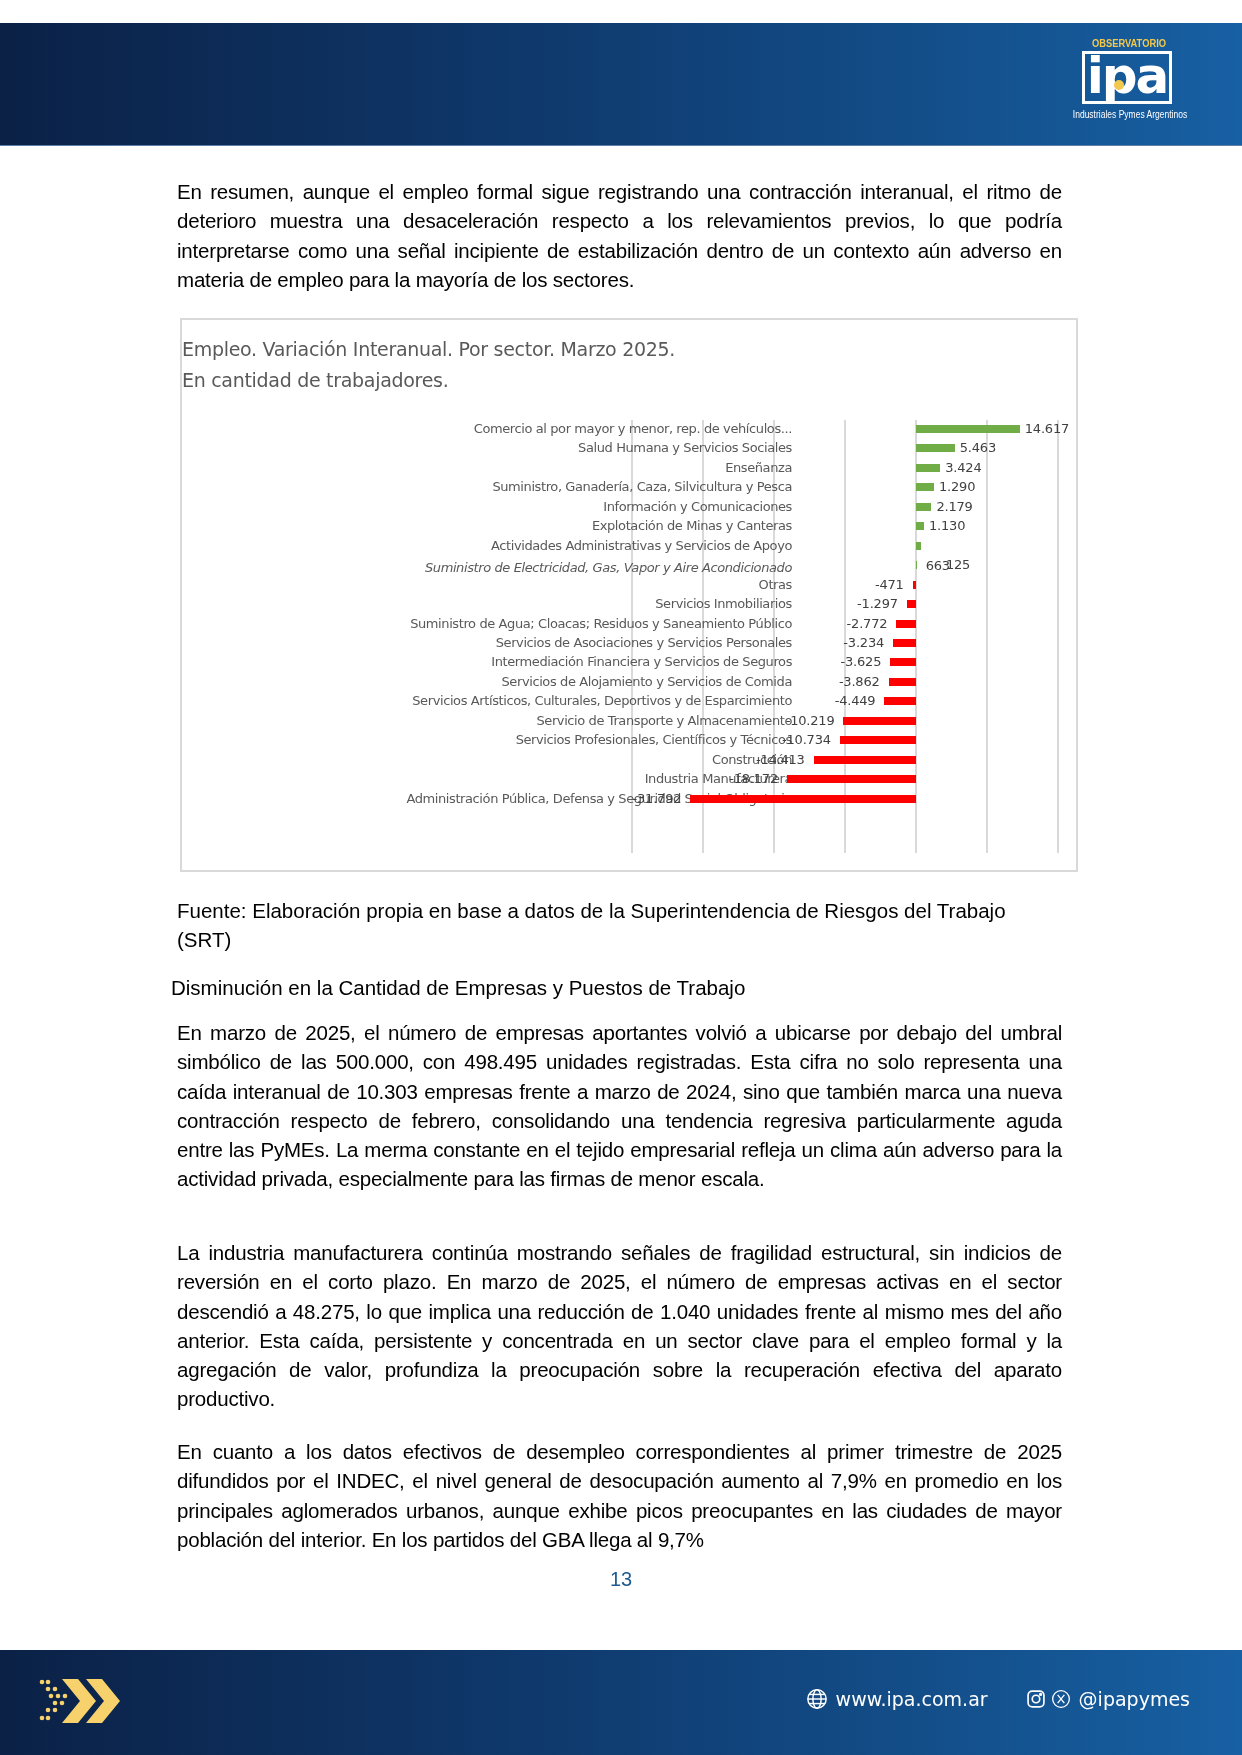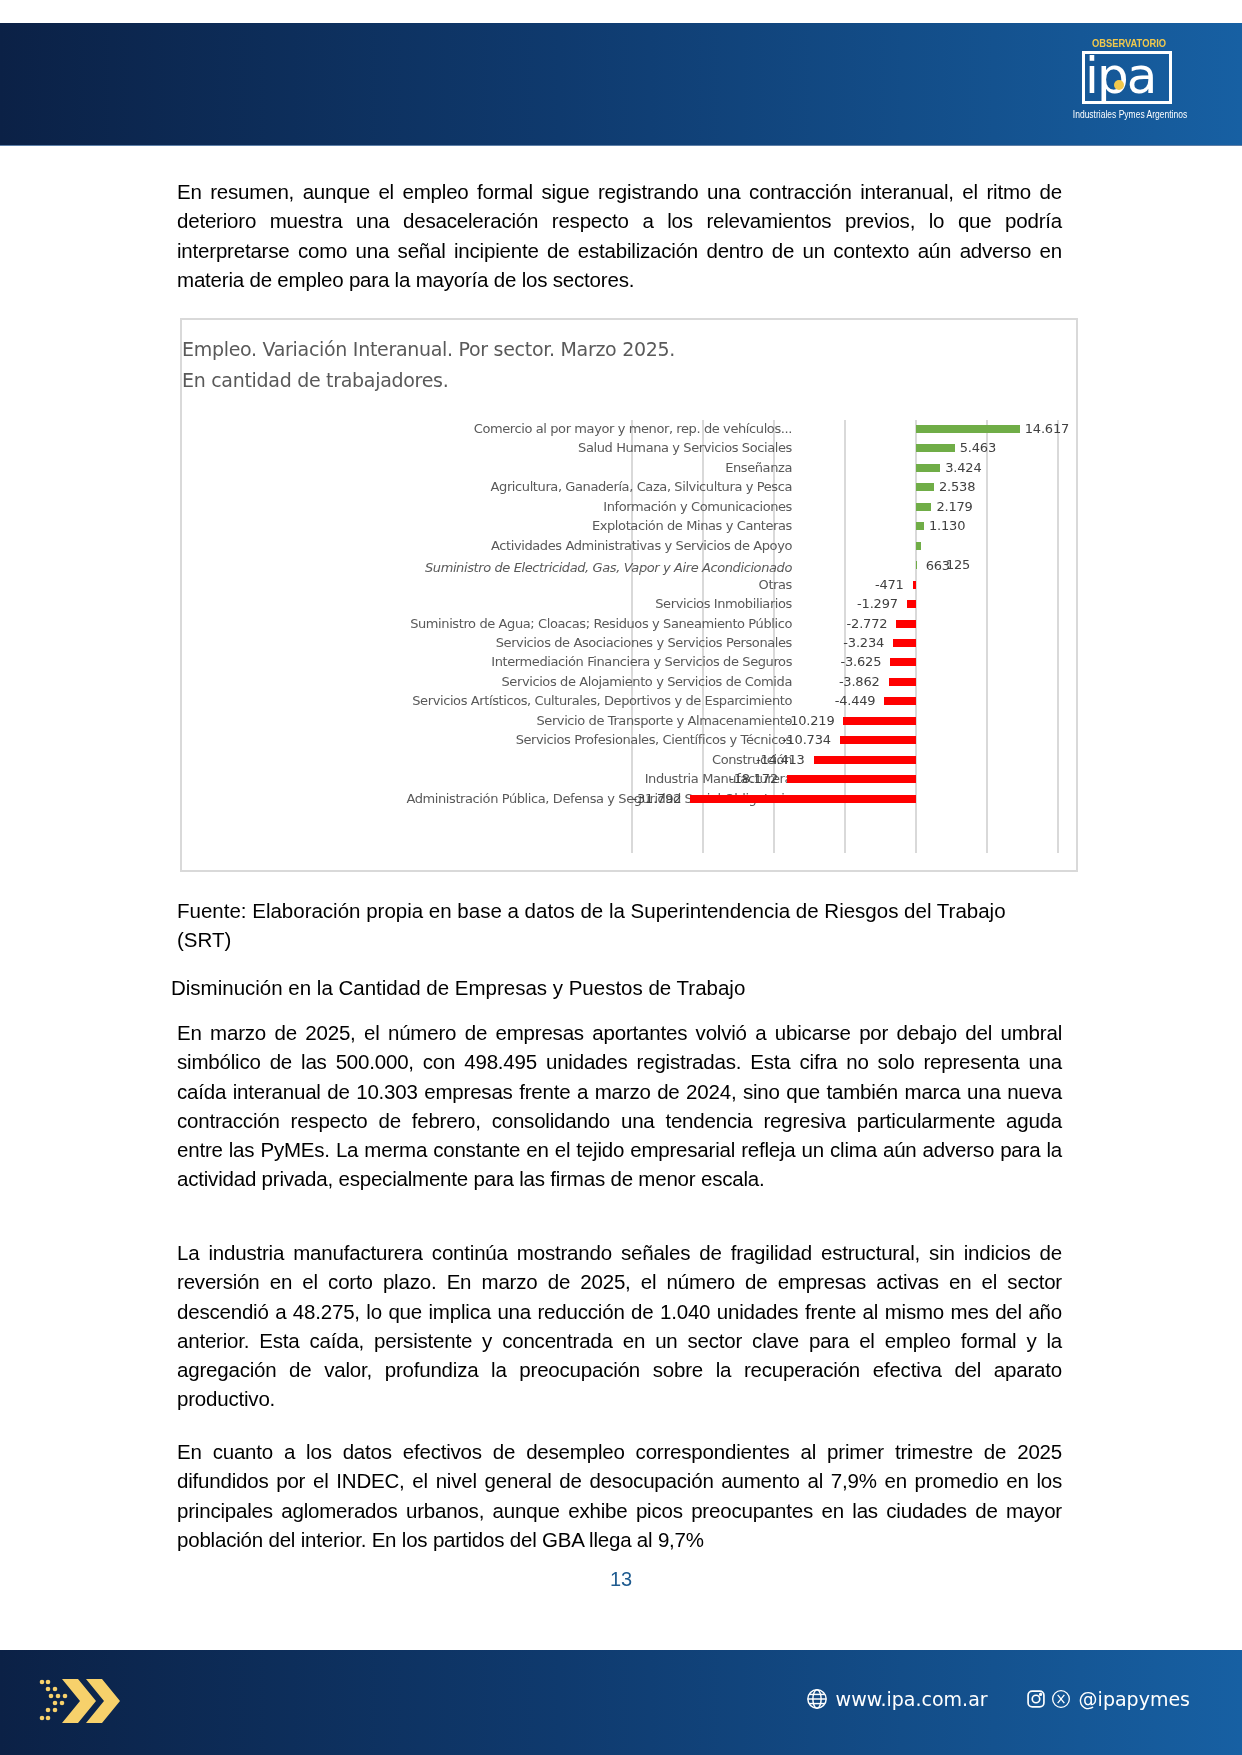--- a/index.html
+++ b/index.html
@@ -11,22 +11,22 @@
     background: linear-gradient(90deg, #0b2146 0%, #0f3a6e 45%, #14528f 80%, #1760a3 100%);
     border-bottom: 1px solid #5d7fa8;
   }
   .logo { position: absolute; right: 38px; top: 14px; width: 138px; height: 100px; text-align: center; }
   .logo-top { color: #f2c94c; font-weight: bold; font-size: 11px; letter-spacing: 0; transform: scaleX(0.85); margin-left: -12px; }
   .logo-box {
     margin: 2px auto 0; width: 90px; height: 53px; border: 3px solid #fff; position: relative;
     margin-left: 16px;
   }
   .logo-box .ipa {
-    position: absolute; left: 0; top: -6px; width: 100%; text-align: left;
-    color: #fff; font-size: 50px; font-weight: normal; font-family: "DejaVu Sans", sans-serif; letter-spacing: -2px; line-height: 56px;
+    position: absolute; left: 0; top: -6px; width: 100%; text-align: center;
+    color: #fff; font-size: 50px; font-weight: bold; font-family: "DejaVu Sans", sans-serif; letter-spacing: -2px; line-height: 56px;
   }
   .logo-dot { position: absolute; left: 29px; top: 26px; width: 10px; height: 10px; border-radius: 50%; background: #f2c94c; }
   .logo-sub { color: #fff; font-size: 10px; margin-top: 5px; transform: scaleX(0.85); white-space: nowrap; margin-left: -10px; }
 
   .content { position: absolute; left: 177px; width: 885px; }
   p.body {
     font-size: 20.5px; line-height: 29.3px; text-align: justify; letter-spacing: -0.2px;
     transform-origin: left top;
   }
   .p1 { top: 177px; }
@@ -104,23 +104,23 @@
       <div class="gridline" style="left: 875px;"></div>
       <div class="cat-label" style="top: 101px;">Comercio al por mayor y menor, rep. de vehículos...</div>
       <div class="bar pos" style="top: 105px; width: 103.781px; left: 734px;"></div>
       <div class="val-label" style="top: 101px; left: 842.781px;">14.617</div>
       <div class="cat-label" style="top: 120.45px;">Salud Humana y Servicios Sociales</div>
       <div class="bar pos" style="top: 124.45px; width: 38.7873px; left: 734px;"></div>
       <div class="val-label" style="top: 120.45px; left: 777.787px;">5.463</div>
       <div class="cat-label" style="top: 139.9px;">Enseñanza</div>
       <div class="bar pos" style="top: 143.9px; width: 24.3104px; left: 734px;"></div>
       <div class="val-label" style="top: 139.9px; left: 763.31px;">3.424</div>
-      <div class="cat-label" style="top: 159.35px;">Agricultura, Ganadería, Caza, Silvicultura y Pesca</div>
+      <div class="cat-label" style="top: 159.35px;">Suministro, Ganadería, Caza, Silvicultura y Pesca</div>
       <div class="bar pos" style="top: 163.35px; width: 18.0198px; left: 734px;"></div>
-      <div class="val-label" style="top: 159.35px; left: 757.02px;">2.538</div>
+      <div class="val-label" style="top: 159.35px; left: 757.02px;">1.290</div>
       <div class="cat-label" style="top: 178.8px;">Información y Comunicaciones</div>
       <div class="bar pos" style="top: 182.8px; width: 15.4709px; left: 734px;"></div>
       <div class="val-label" style="top: 178.8px; left: 754.471px;">2.179</div>
       <div class="cat-label" style="top: 198.25px;">Explotación de Minas y Canteras</div>
       <div class="bar pos" style="top: 202.25px; width: 8.023px; left: 734px;"></div>
       <div class="val-label" style="top: 198.25px; left: 747.023px;">1.130</div>
       <div class="cat-label" style="top: 217.7px;">Actividades Administrativas y Servicios de Apoyo</div>
       <div class="bar pos" style="top: 221.7px; width: 4.7073px; left: 734px;"></div>
       <div class="val-label" style="top: 217.7px; left: 743.707px; margin-top: 20px;">663</div>
       <div class="cat-label" style="top: 240px; font-style: italic;">Suministro de Electricidad, Gas, Vapor y Aire Acondicionado</div>

